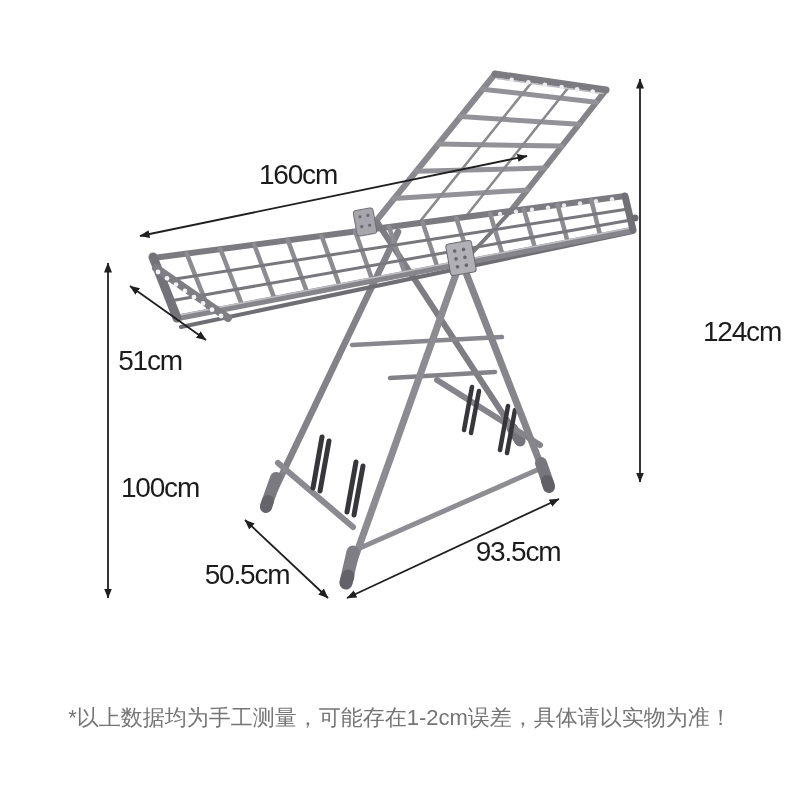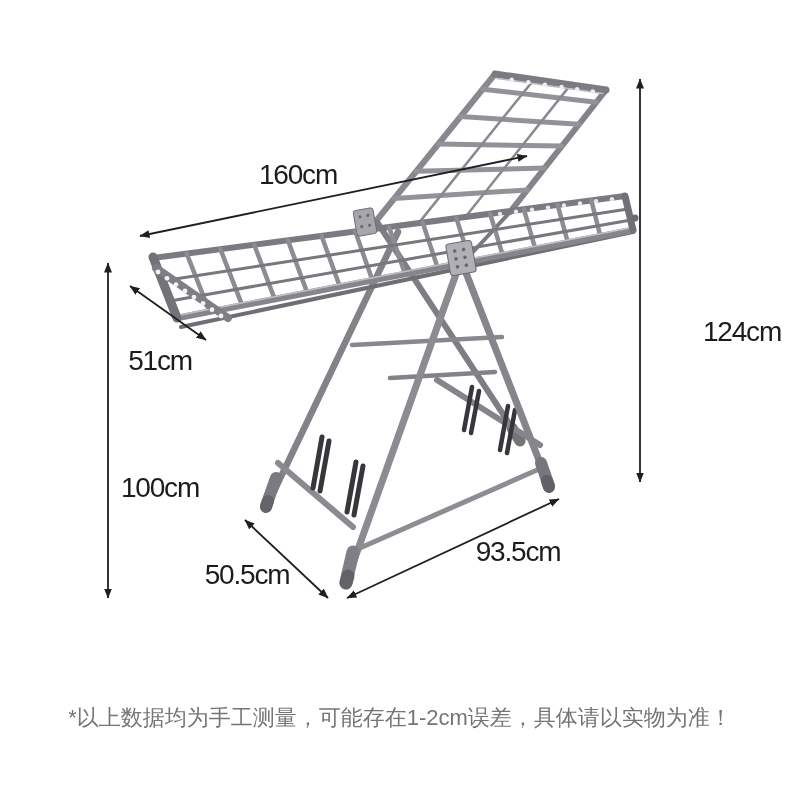--- a/index.html
+++ b/index.html
@@ -24,21 +24,21 @@
     position: absolute;
     transform: translate(-50%, -50%);
     color: var(--c-label, #1c1c1c);
     font-size: 28px;
     letter-spacing: -1.2px;
     white-space: nowrap;
     line-height: 1;
   }
   .lbl-top-width   { left: 298px; top: 175px; }
   .lbl-right-height{ left: 702px; top: 332px; margin-left: 40px; }
-  .lbl-wing-depth  { left: 160px; top: 361px; }
+  .lbl-wing-depth  { left: 150px; top: 361px; }
   .lbl-left-height { left: 160px; top: 488px; }
   .lbl-base-depth  { left: 247px; top: 575px; }
   .lbl-base-width  { left: 518px; top: 552px; }
   .note {
     position: absolute;
     left: 0;
     right: 0;
     top: 703px;
     text-align: center;
     color: var(--c-note, #757575);

